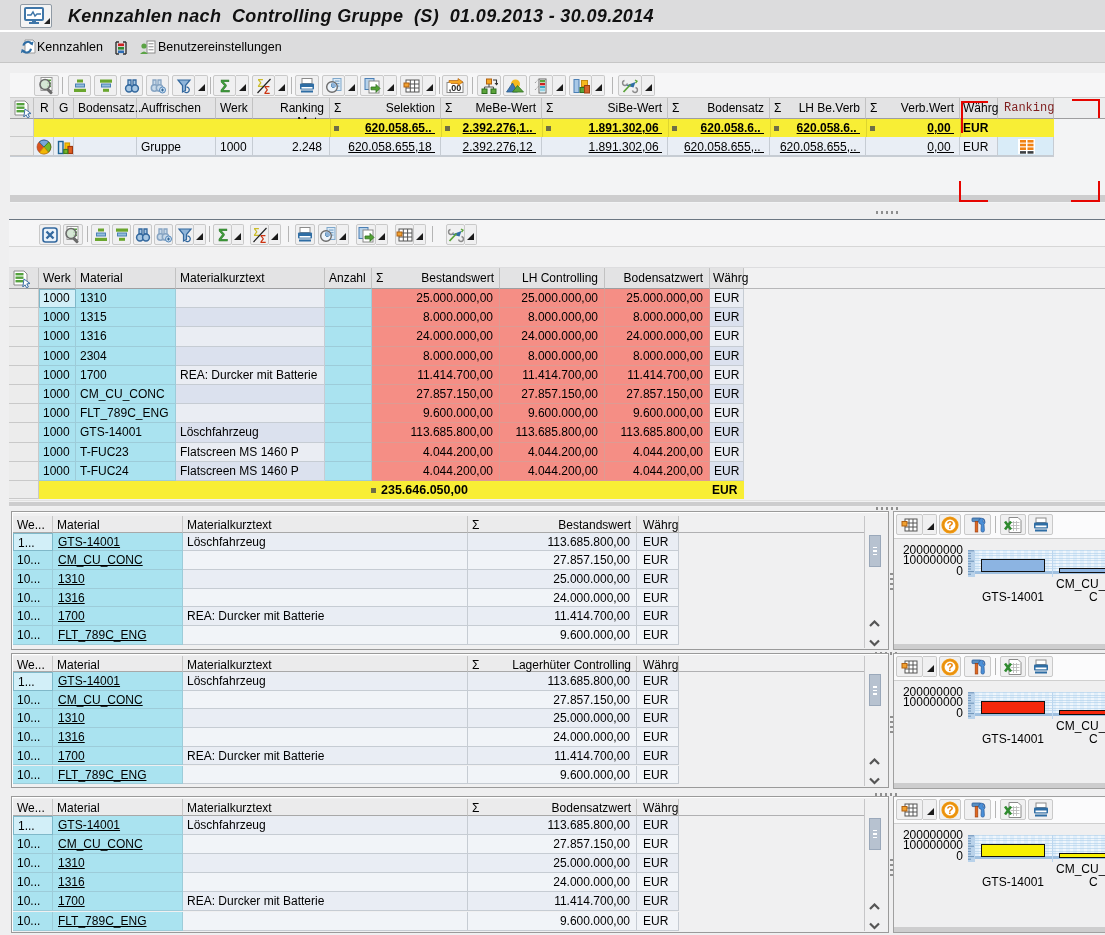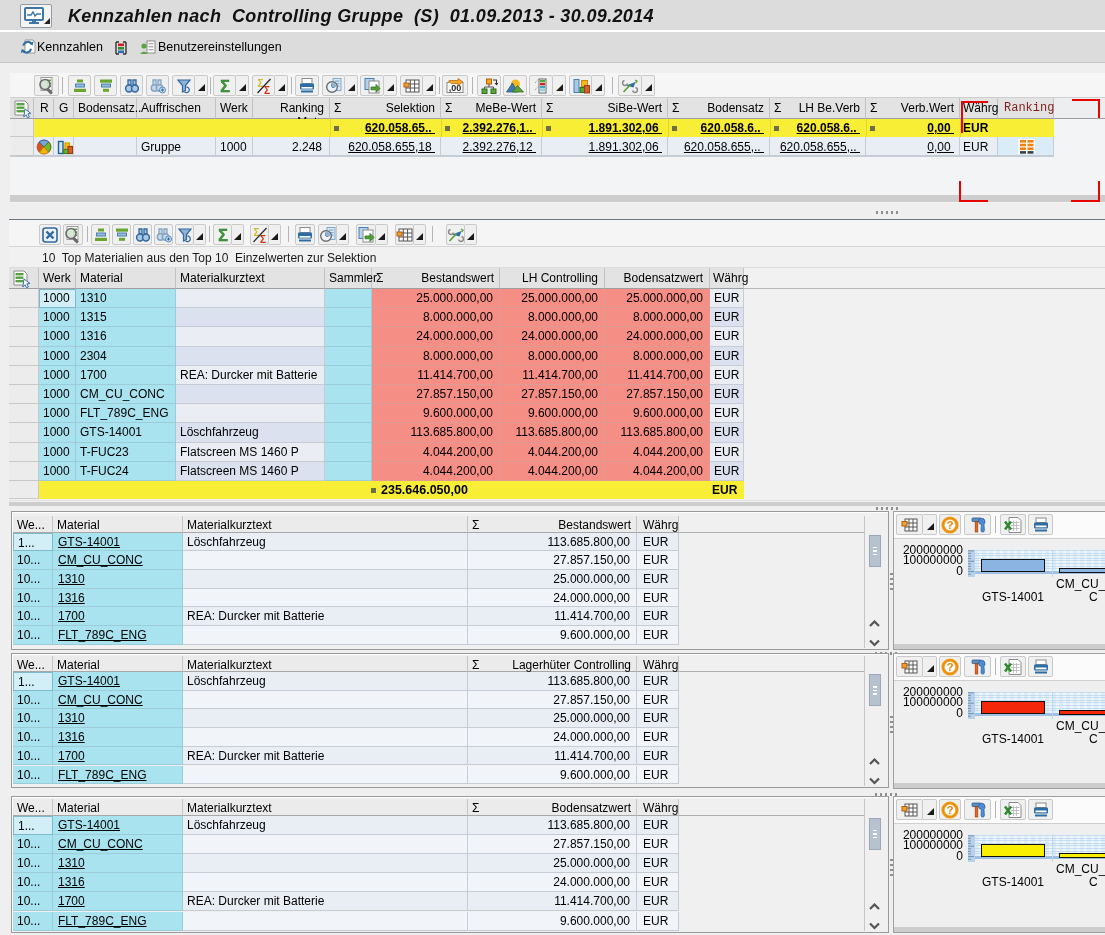--- a/index.html
+++ b/index.html
@@ -458,21 +458,20 @@
 <div class="tbtn" style="left:446px;top:224px;width:19px;">
       <svg width="19" height="17" viewBox="0 0 19 17">
         <path d="M4 3 a2.5 2.5 0 1 0 3 3" fill="none" stroke="#8a8a8a" stroke-width="1.4"></path>
         <path d="M15 10 a2.5 2.5 0 1 1 -3 3" fill="none" stroke="#8a8a8a" stroke-width="1.4"></path>
         <path d="M5.5 8 L15 4.5 L13 10z" fill="#2e6da4"></path>
         <path d="M3 14.5 L10 7" stroke="#5ba33a" stroke-width="1.8"></path>
         <path d="M14.5 2.5 l2 1.2 -1.5 2" fill="none" stroke="#5ba33a" stroke-width="1.4"></path>
       </svg>
     </div>
 <div class="dd" style="left:465px;top:224px;width:12px;"></div>
-<div class="abs" style="left:42px;top:251px;font-size:12px;font-weight:normal;font-style:normal;color:#1a1a1a;white-space:nowrap;">10&nbsp; Top Materialien aus den Top 10&nbsp; Einzelwerten zur Selektion</div>
 <div class="hdrcell" style="left:9px;top:268px;width:30px;height:21px;"></div>
 <div class="hdrcell" style="left:39px;top:268px;width:37px;height:21px;"></div>
 <div class="hdrcell" style="left:76px;top:268px;width:100px;height:21px;"></div>
 <div class="hdrcell" style="left:176px;top:268px;width:149px;height:21px;"></div>
 <div class="hdrcell" style="left:325px;top:268px;width:47px;height:21px;"></div>
 <div class="hdrcell" style="left:372px;top:268px;width:128px;height:21px;"></div>
 <div class="hdrcell" style="left:500px;top:268px;width:105px;height:21px;"></div>
 <div class="hdrcell" style="left:605px;top:268px;width:105px;height:21px;"></div>
 <div class="hdrcell" style="left:710px;top:268px;width:34px;height:21px;"></div>
 <div class="abs" style="left:744px;top:288px;width:361px;height:1px;background:#b7b7b9;"></div>
@@ -480,21 +479,21 @@
 <div class="abs" style="left:12px;top:270px;"><svg width="20" height="18" viewBox="0 0 20 18">
         <path d="M2 1 h10 l3 3 v11 h-13z" fill="#fff" stroke="#8a8a8a"></path>
         <rect x="3.5" y="3" width="8" height="2.4" fill="#54a23d"></rect>
         <rect x="3.5" y="6.5" width="8" height="2.4" fill="#54a23d"></rect>
         <rect x="3.5" y="10" width="8" height="2.4" fill="#54a23d"></rect>
         <path d="M12 9 l6 4.5 -3.2 0.4 1.6 3 -1.8 0.9 -1.6 -3 -2.2 2.2z" fill="#fff" stroke="#3a6ea5" stroke-width="1"></path>
       </svg></div>
 <div class="abs" style="left:43px;top:271px;font-size:12px;font-weight:normal;font-style:normal;color:#000;white-space:nowrap;">Werk</div>
 <div class="abs" style="left:80px;top:271px;font-size:12px;font-weight:normal;font-style:normal;color:#000;white-space:nowrap;">Material</div>
 <div class="abs" style="left:180px;top:271px;font-size:12px;font-weight:normal;font-style:normal;color:#000;white-space:nowrap;">Materialkurztext</div>
-<div class="abs" style="left:329px;top:271px;font-size:12px;font-weight:normal;font-style:normal;color:#000;white-space:nowrap;">Sammler</div>
+<div class="abs" style="left:329px;top:271px;font-size:12px;font-weight:normal;font-style:normal;color:#000;white-space:nowrap;">Anzahl</div>
 <div class="abs" style="left:376px;top:271px;font-size:12px;font-weight:normal;font-style:normal;color:#000;white-space:nowrap;">Σ</div>
 <div class="abs" style="left:388px;top:271px;width:106px;text-align:right;">Bestandswert</div>
 <div class="abs" style="left:500px;top:271px;width:98px;text-align:right;">LH Controlling</div>
 <div class="abs" style="left:605px;top:271px;width:98px;text-align:right;">Bodensatzwert</div>
 <div class="abs" style="left:713px;top:271px;font-size:12px;font-weight:normal;font-style:normal;color:#000;white-space:nowrap;">Währg</div>
 <div class="cell" style="left:9px;top:289.0px;width:30px;height:19.2px;background:#ececec;border-color:#c9c9c9;"></div>
 <div class="cell" style="left:39px;top:289.0px;width:37px;height:19.2px;background:#aae3f0;border-color:#9dccd9;padding:2px 0 0 4px;">1000</div>
 <div class="cell" style="left:76px;top:289.0px;width:100px;height:19.2px;background:#aae3f0;border-color:#9dccd9;padding:2px 0 0 4px;">1310</div>
 <div class="cell" style="left:176px;top:289.0px;width:149px;height:19.2px;background:#eaedf3;padding:2px 0 0 4px;"></div>
 <div class="cell" style="left:325px;top:289.0px;width:47px;height:19.2px;background:#aae3f0;border-color:#9dccd9;"></div>

